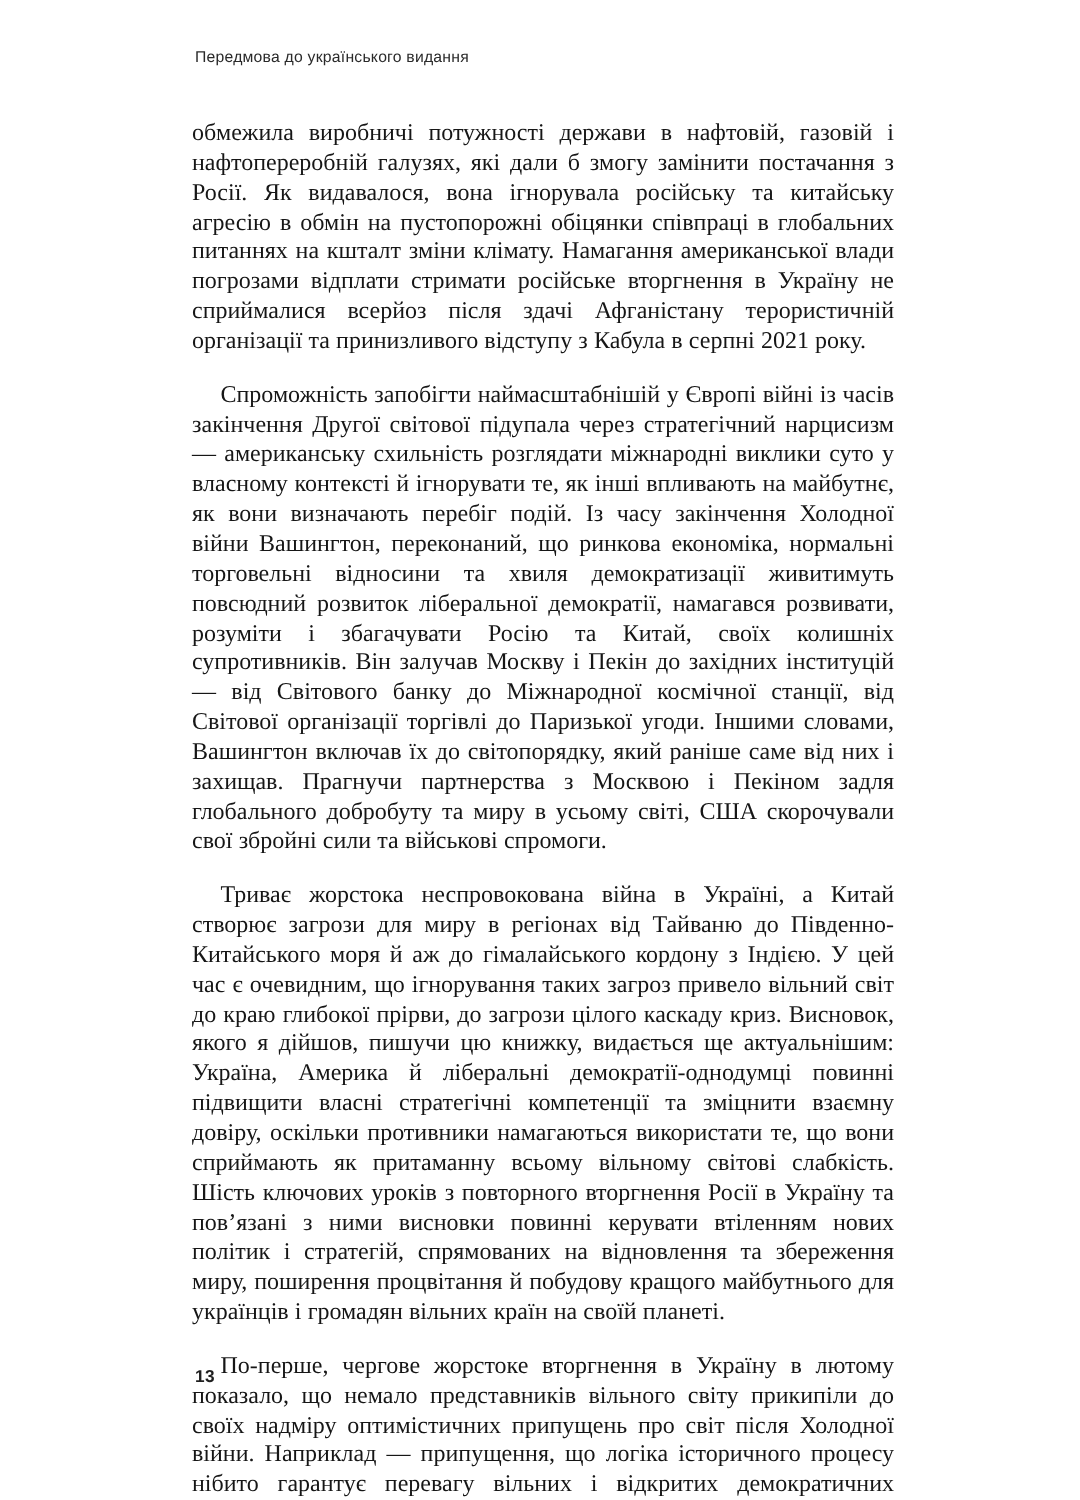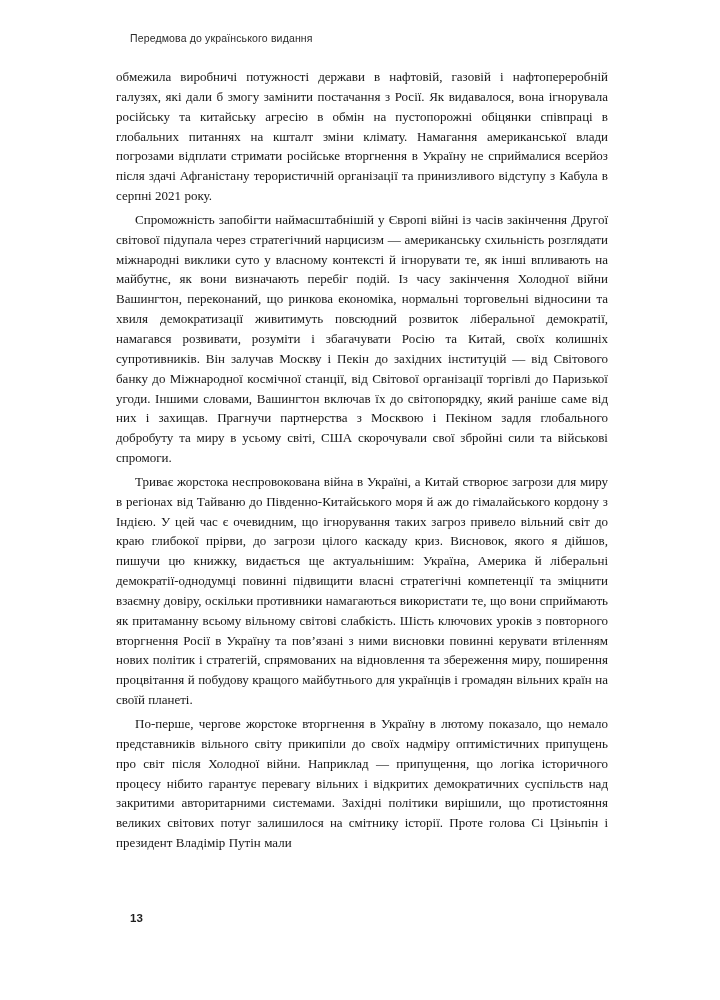--- a/index.html
+++ b/index.html
@@ -35,24 +35,24 @@
   }
 
   .text-block {
     position: absolute;
     left: 112px;
     top: 63px;
     width: 500px;
   }
 
   .para {
-    margin: 4px;
+    margin: 16px;
     text-align: justify;
     text-justify: inter-word;
-    font-size: 13px;
+    font-size: 16px;
     line-height: 19.85px;
     text-indent: 19px;
     hyphens: manual;
     word-spacing: 0.1px;
     color: #161616;
   }
 
   .para.first {
     text-indent: 0;
   }

